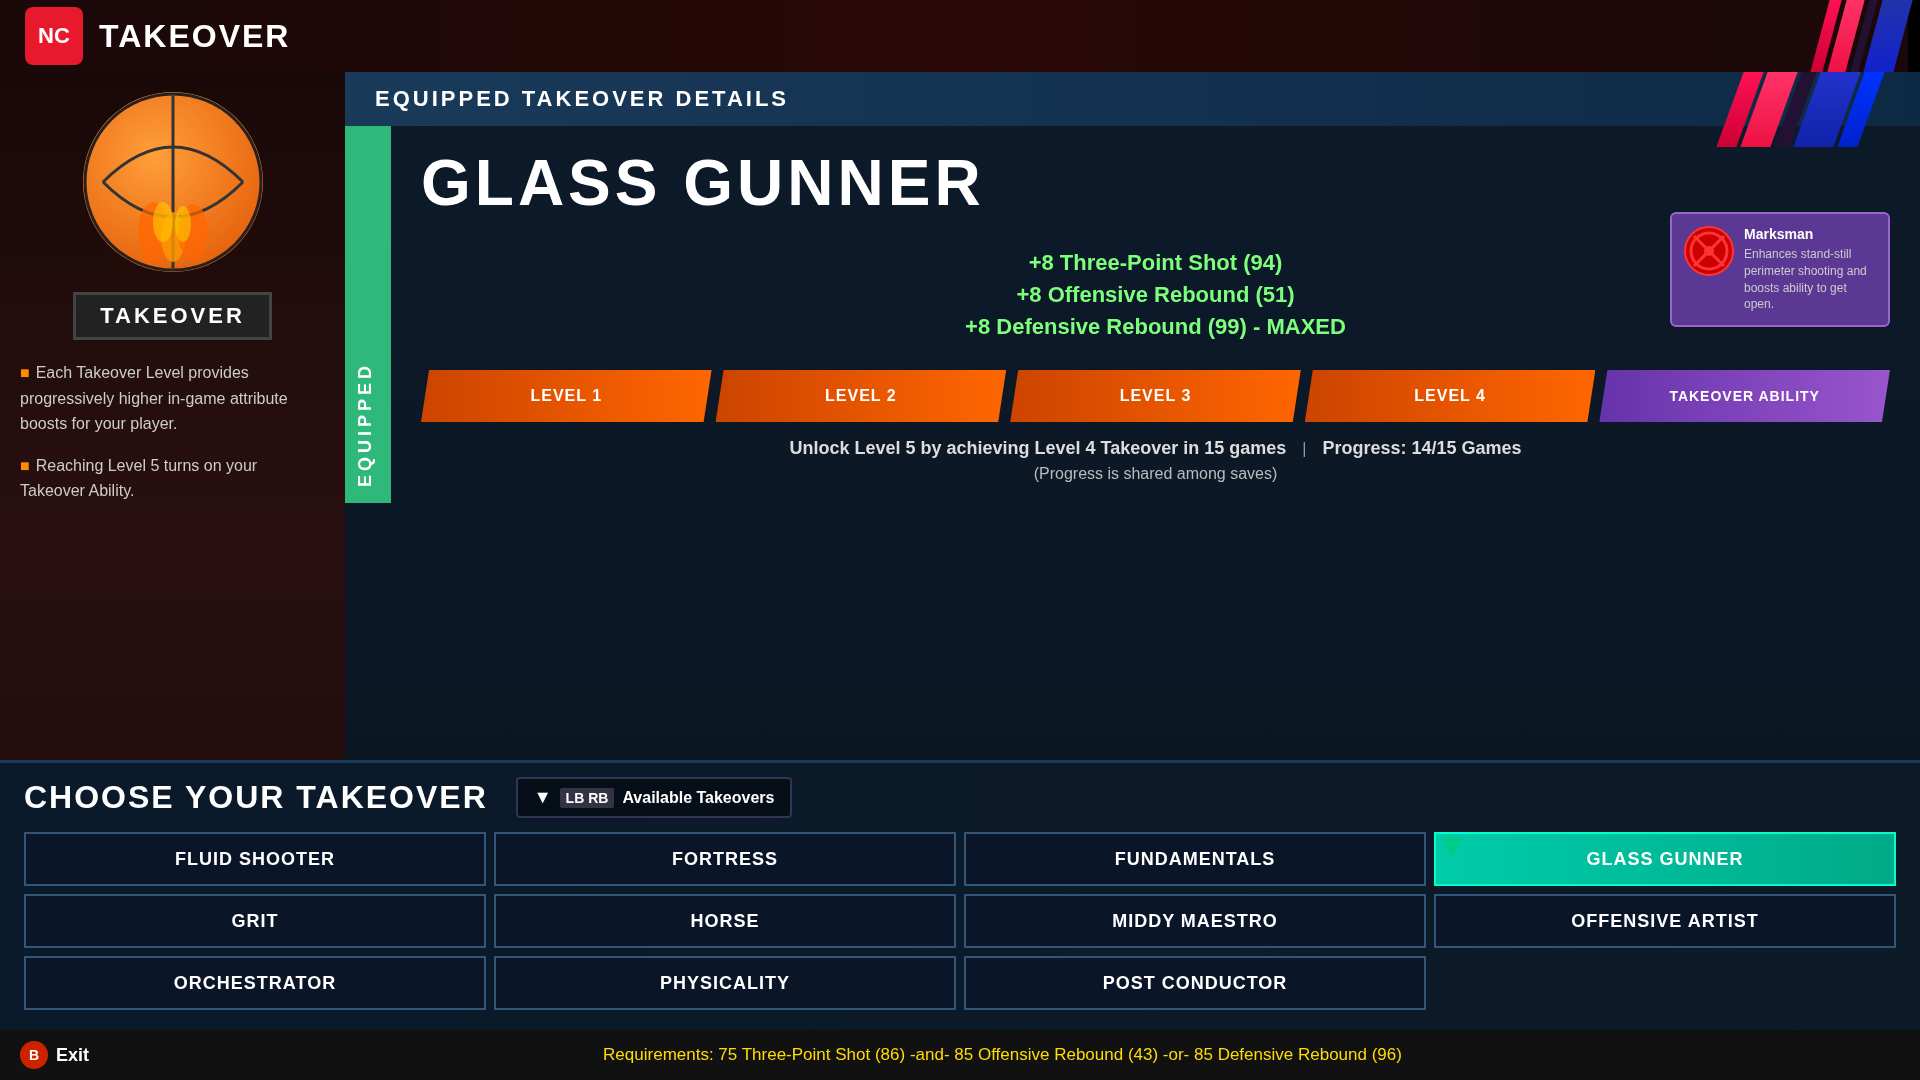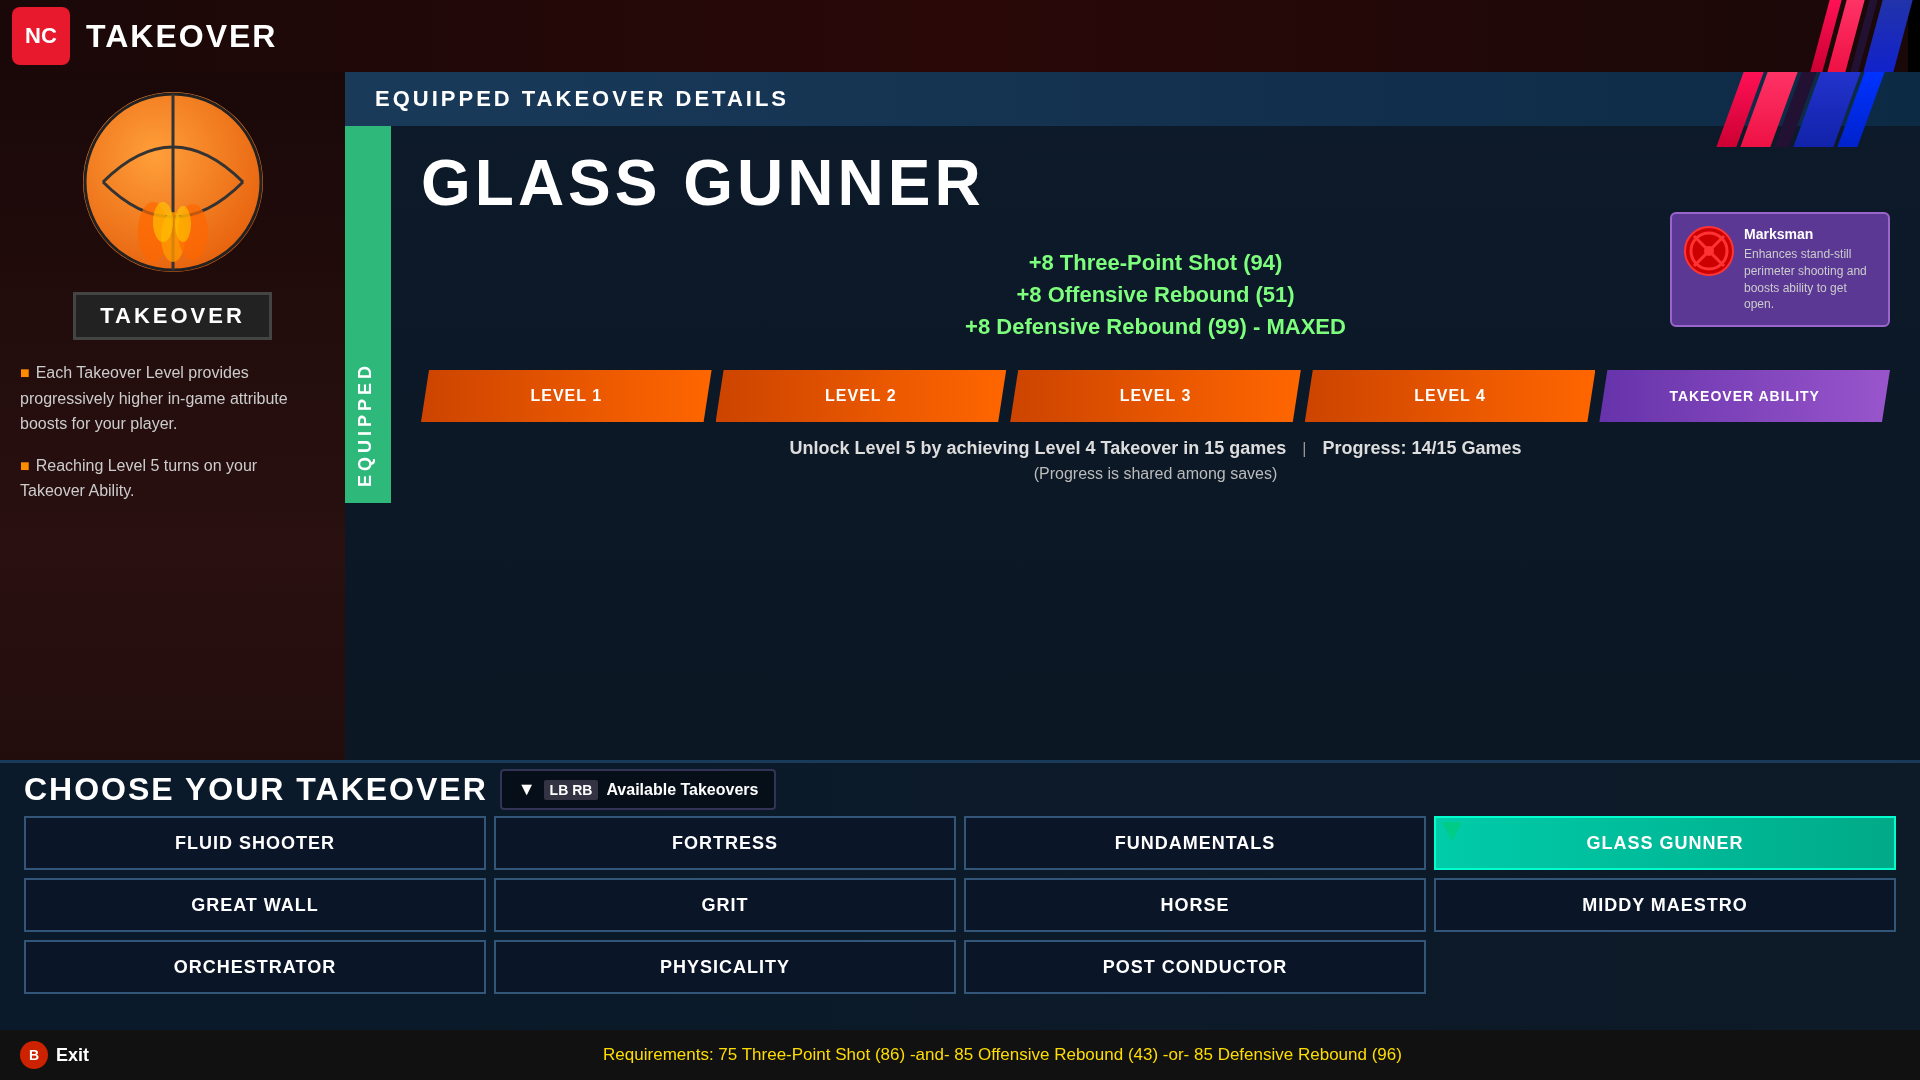--- a/index.html
+++ b/index.html
@@ -22,21 +22,21 @@
     
     .header {
       position: absolute;
       top: 0;
       left: 0;
       right: 0;
       height: 72px;
       background: linear-gradient(to right, #1a0808, #2a0808, #1a0808);
       display: flex;
       align-items: center;
-      padding: 0 12px;
+      padding: 0 25px;
       z-index: 10;
     }
 
     .logo-box {
       width: 58px;
       height: 58px;
       background: #e8192c;
       border-radius: 8px;
       display: flex;
       align-items: center;
@@ -283,22 +283,22 @@
       left: 0;
       right: 0;
       height: 270px;
       background: linear-gradient(to right, #0a1a2a, #0d1a28);
       border-top: 3px solid #1a3a5a;
     }
 
     .choose-header {
       display: flex;
       align-items: center;
-      padding: 6px 24px;
-      gap: 12px;
+      padding: 14px 24px;
+      gap: 28px;
     }
 
     .choose-title {
       font-size: 32px;
       font-weight: 900;
       color: #fff;
       letter-spacing: 2px;
     }
 
     .filter-btn {
@@ -558,32 +558,32 @@
     </div>
     <div class="takeover-item">
       <span>FUNDAMENTALS</span>
     </div>
     <div class="takeover-item selected">
       <div class="selected-icon"></div>
       <span>GLASS GUNNER</span>
     </div>
 
     <div class="takeover-item">
-      <span>GREAT WALL</span>
-    </div>
-    <div class="takeover-item">
       <span>GRIT</span>
     </div>
     <div class="takeover-item">
       <span>HORSE</span>
     </div>
     <div class="takeover-item">
       <span>MIDDY MAESTRO</span>
     </div>
 
+    <div class="takeover-item">
+      <span>OFFENSIVE ARTIST</span>
+    </div>
     <div class="takeover-item">
       <span>ORCHESTRATOR</span>
     </div>
     <div class="takeover-item">
       <span>PHYSICALITY</span>
     </div>
     <div class="takeover-item">
       <span>POST CONDUCTOR</span>
     </div>
   </div>

